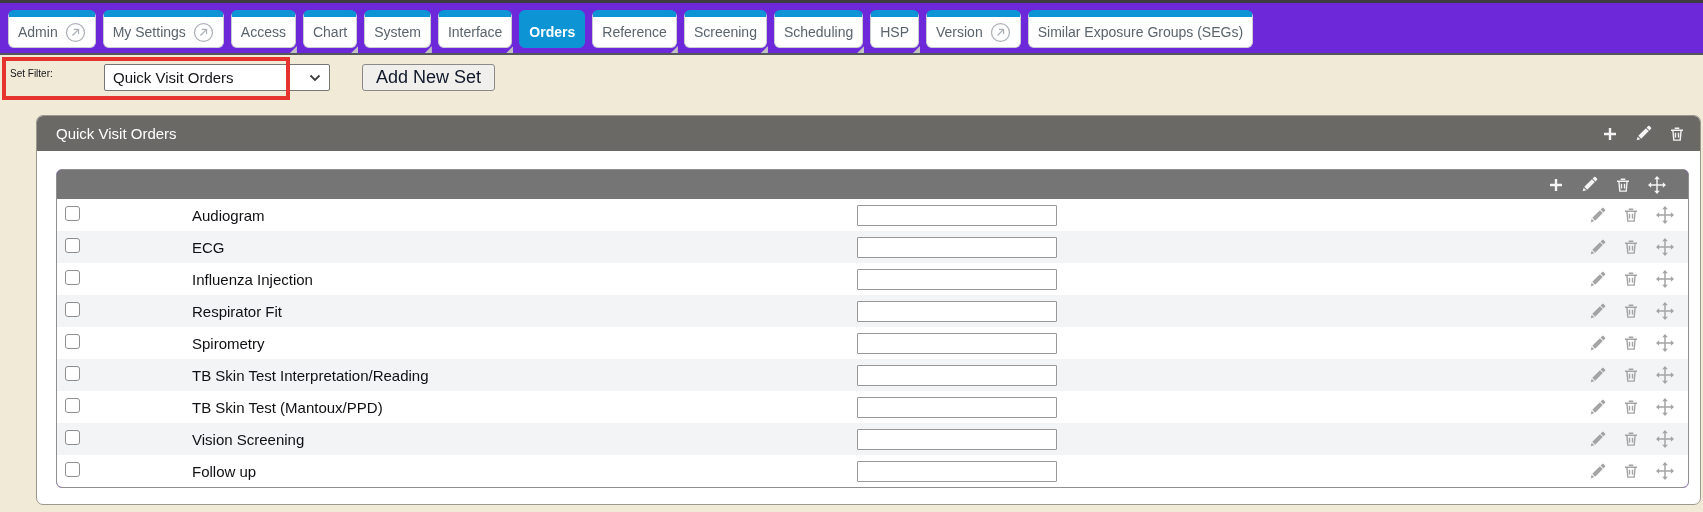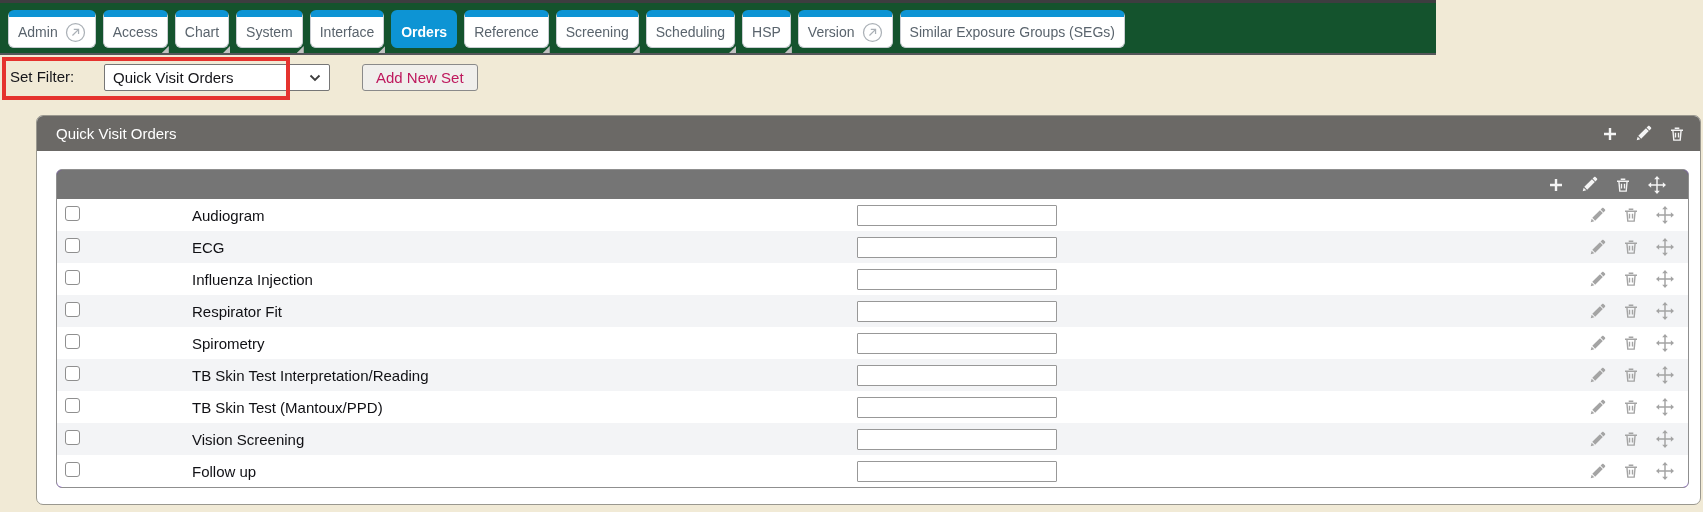--- a/index.html
+++ b/index.html
@@ -2,22 +2,22 @@
 <html><head>
 <meta charset="utf-8">
 <style>
   * { margin:0; padding:0; box-sizing:border-box; }
   body { font-family:"Liberation Sans", sans-serif; }
 
   .screen { position:relative; width:1703px; height:512px; background:#f1ead6; overflow:hidden; }
 
   
   .tabbar {
-    position:absolute; top:0; left:0; width:1436px; height:55px;
-    background:#14532d; border-top:3px solid #3d3d40; border-bottom:2px solid #55565a;
+    position:absolute; top:0; left:0; width:1703px; height:55px;
+    background:#6d28d9; border-top:3px solid #3d3d40; border-bottom:2px solid #55565a;
     display:flex; align-items:flex-end; padding:0 0 5px 8px; overflow:hidden;
   }
   .tab {
     position:relative; flex:0 0 auto; display:inline-flex; align-items:center; gap:7px;
     height:38px; padding:0 9px; margin-right:7px;
     background:#fff; border:1px solid #c9cdd2; border-top:7px solid #0d94d4;
     border-radius:6px; color:#5a646d; font-size:14px; white-space:nowrap; cursor:pointer;
   }
   .tab.active { background:#0d94d4; border-color:#0d94d4; color:#fff; font-weight:bold;margin-top:8px; }
   .open-new { width:21px; height:21px; flex:0 0 auto; display:inline-flex; }
@@ -29,31 +29,31 @@
     position:absolute; top:-10px; bottom:-4px; left:-6px; right:-6px;
     border:4px solid #e5332e; pointer-events:none; z-index:5;
   }
 
   
   .filter-row { position:absolute; top:55px; left:0; width:100%; height:50px; }
   .filter-red-box {
     position:absolute; left:2px; top:2px; width:288px; height:43px;
     border:4px solid #e5332e; pointer-events:none; z-index:5;
   }
-  .filter-label { position:absolute; left:10px; top:13px; font-size:15px; color:#15151a; }
+  .filter-label { position:absolute; left:10px; top:13px; font-size:10px; color:#15151a; }
   .set-filter-select {
     position:absolute; left:104px; top:9px; width:226px; height:27px;
     background:#fff; border:1px solid #767676; border-radius:2px;
     display:flex; align-items:center; justify-content:space-between;
     padding:0 8px; font-size:15px; color:#15151a; cursor:pointer;
   }
   .add-set-btn {
     position:absolute; left:362px; top:9px; height:27px; padding:0 13px;
     background:#f0efec; border:1px solid #8a8a8a; border-radius:3px;
-    font-family:"Liberation Sans", sans-serif; font-size:15px; color:#be185d; cursor:pointer;
+    font-family:"Liberation Sans", sans-serif; font-size:18px; color:#0f172a; cursor:pointer;
   }
 
   
   .panel {
     position:absolute; left:36px; top:115px; width:1665px; height:390px;
     background:#fff; border:1px solid #9a988f; border-radius:7px;
   }
   .panel-header {
     height:35px; background:#6b6966; border-radius:6px 6px 0 0;
     display:flex; align-items:center; justify-content:space-between;
@@ -96,20 +96,33 @@
 </style>
 </head>
 <body>
 
 <div class="screen">
 
   <div class="tabbar" id="tabbar">
       <div class="tab">
 
     <span class="tab-label">Admin</span>
+    <span class="open-new icon-slot">
+          <svg width="21" height="21" viewBox="0 0 22 22">
+            <g fill="none" stroke="#aab0b6" stroke-width="1.3">
+              <circle cx="11" cy="11" r="9.4"></circle>
+              <path d="M7.8 14.2L14 8M9.2 7.6h5v5"></path>
+            </g>
+          </svg>
+        </span>
+
+  </div>
+      <div class="tab">
+
+    <span class="tab-label">My Settings</span>
     <span class="open-new icon-slot">
           <svg width="21" height="21" viewBox="0 0 22 22">
             <g fill="none" stroke="#aab0b6" stroke-width="1.3">
               <circle cx="11" cy="11" r="9.4"></circle>
               <path d="M7.8 14.2L14 8M9.2 7.6h5v5"></path>
             </g>
           </svg>
         </span>
 
   </div>

